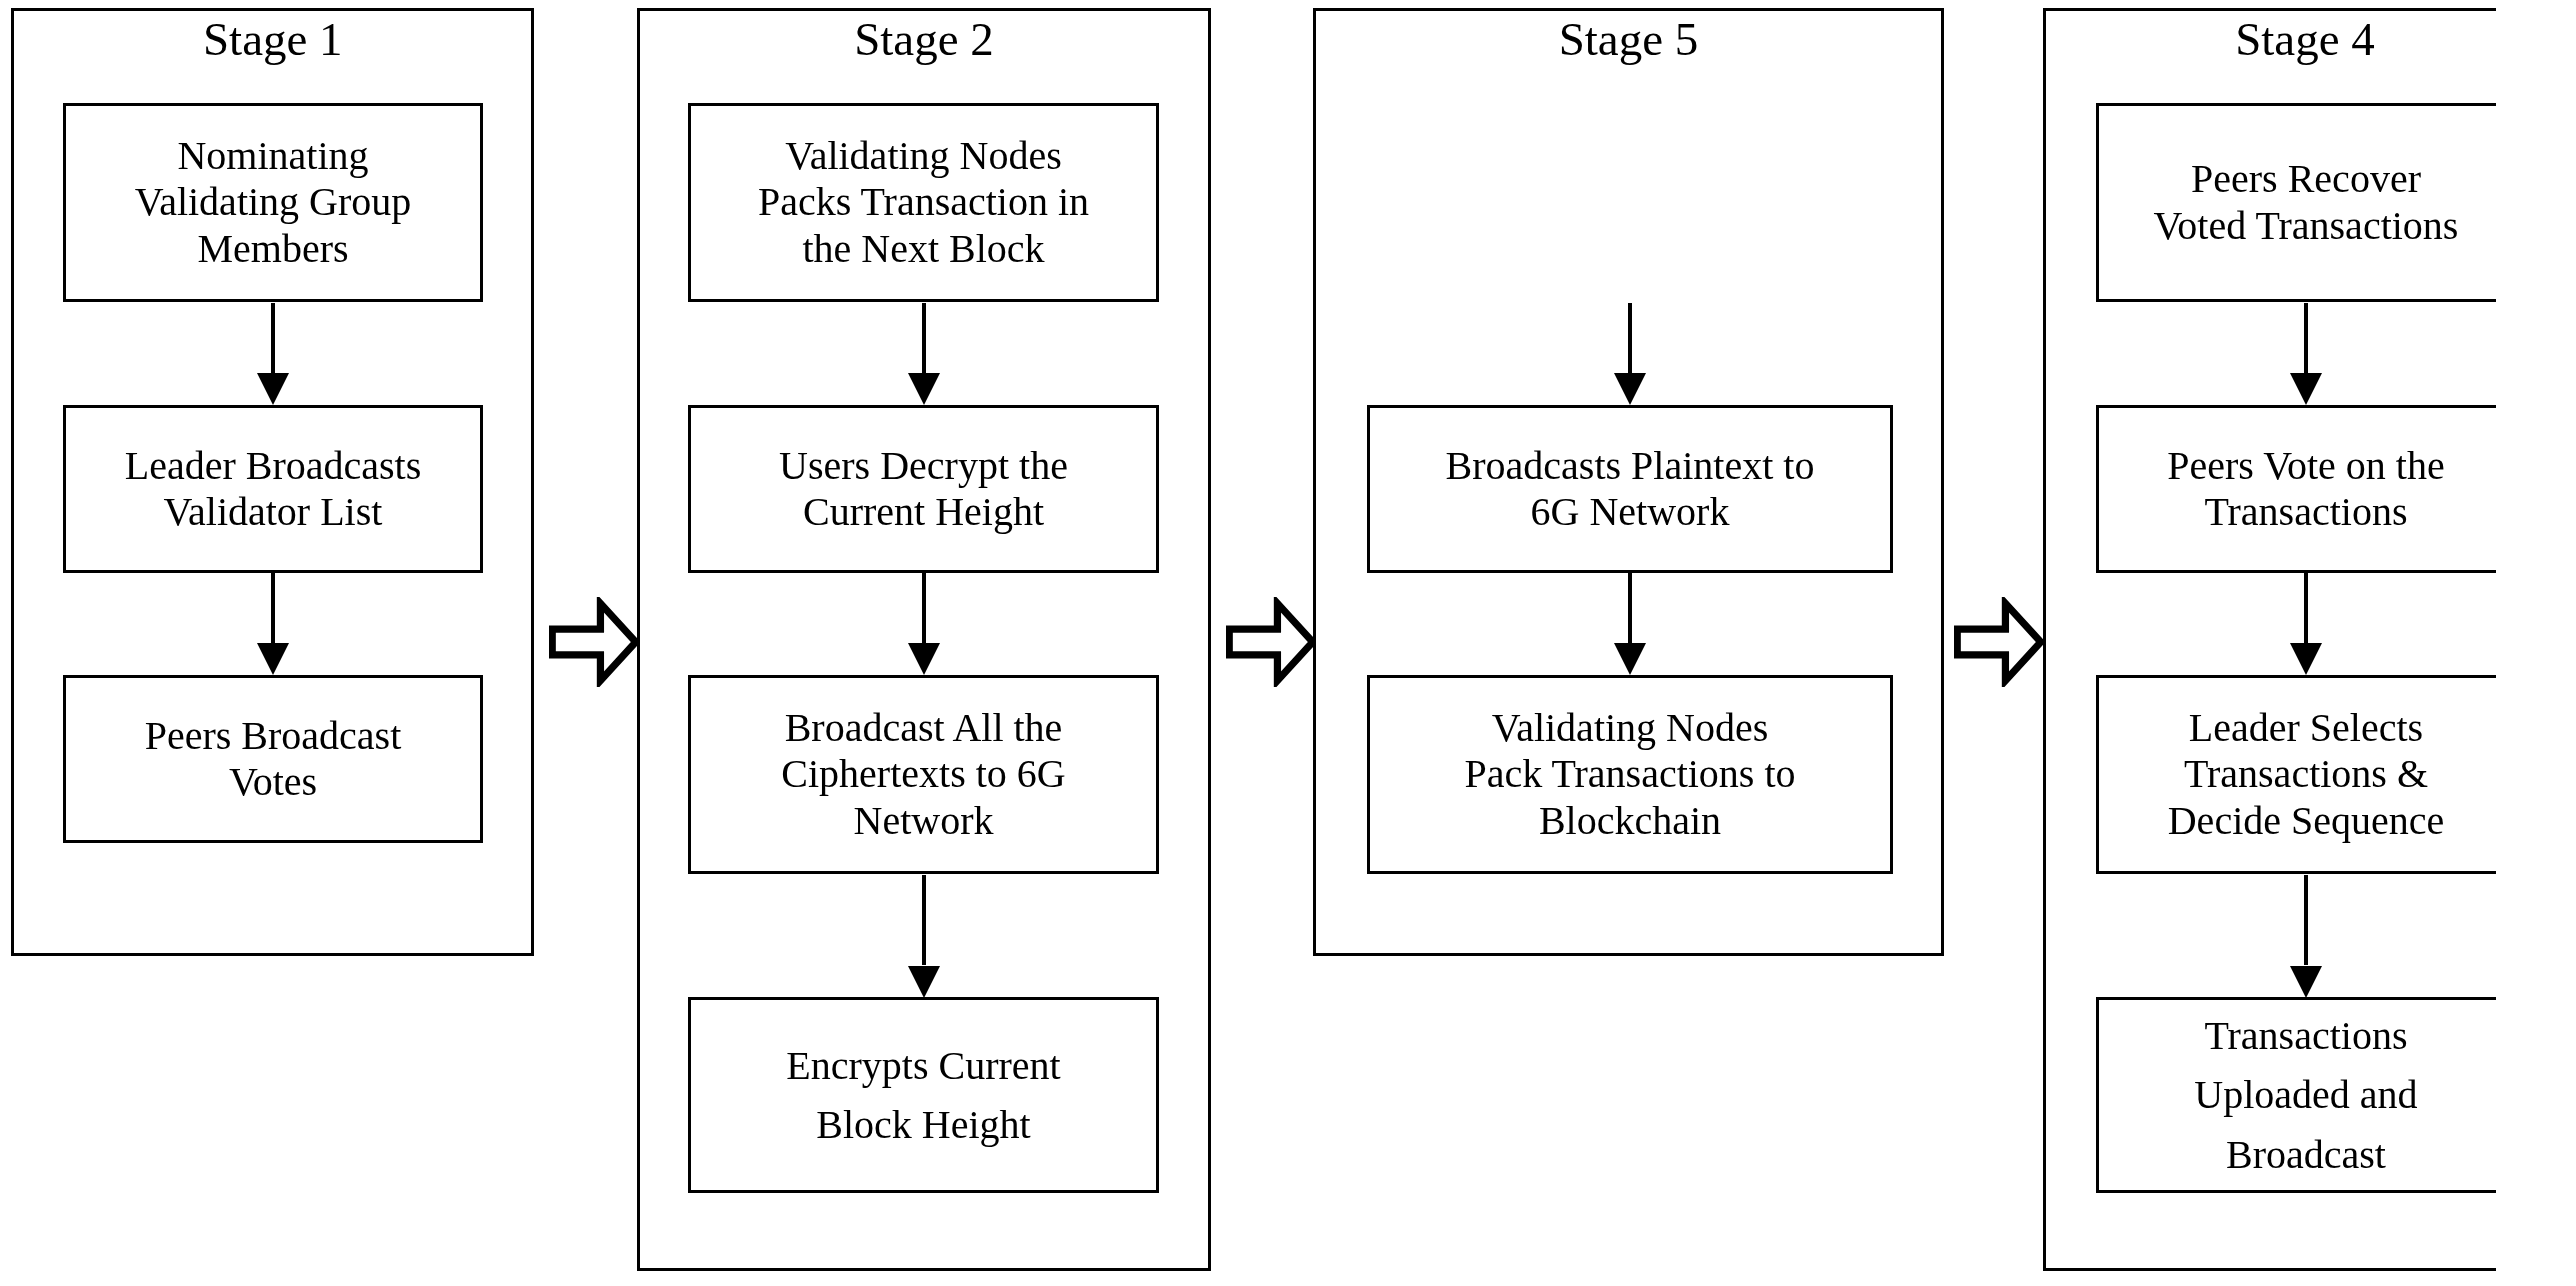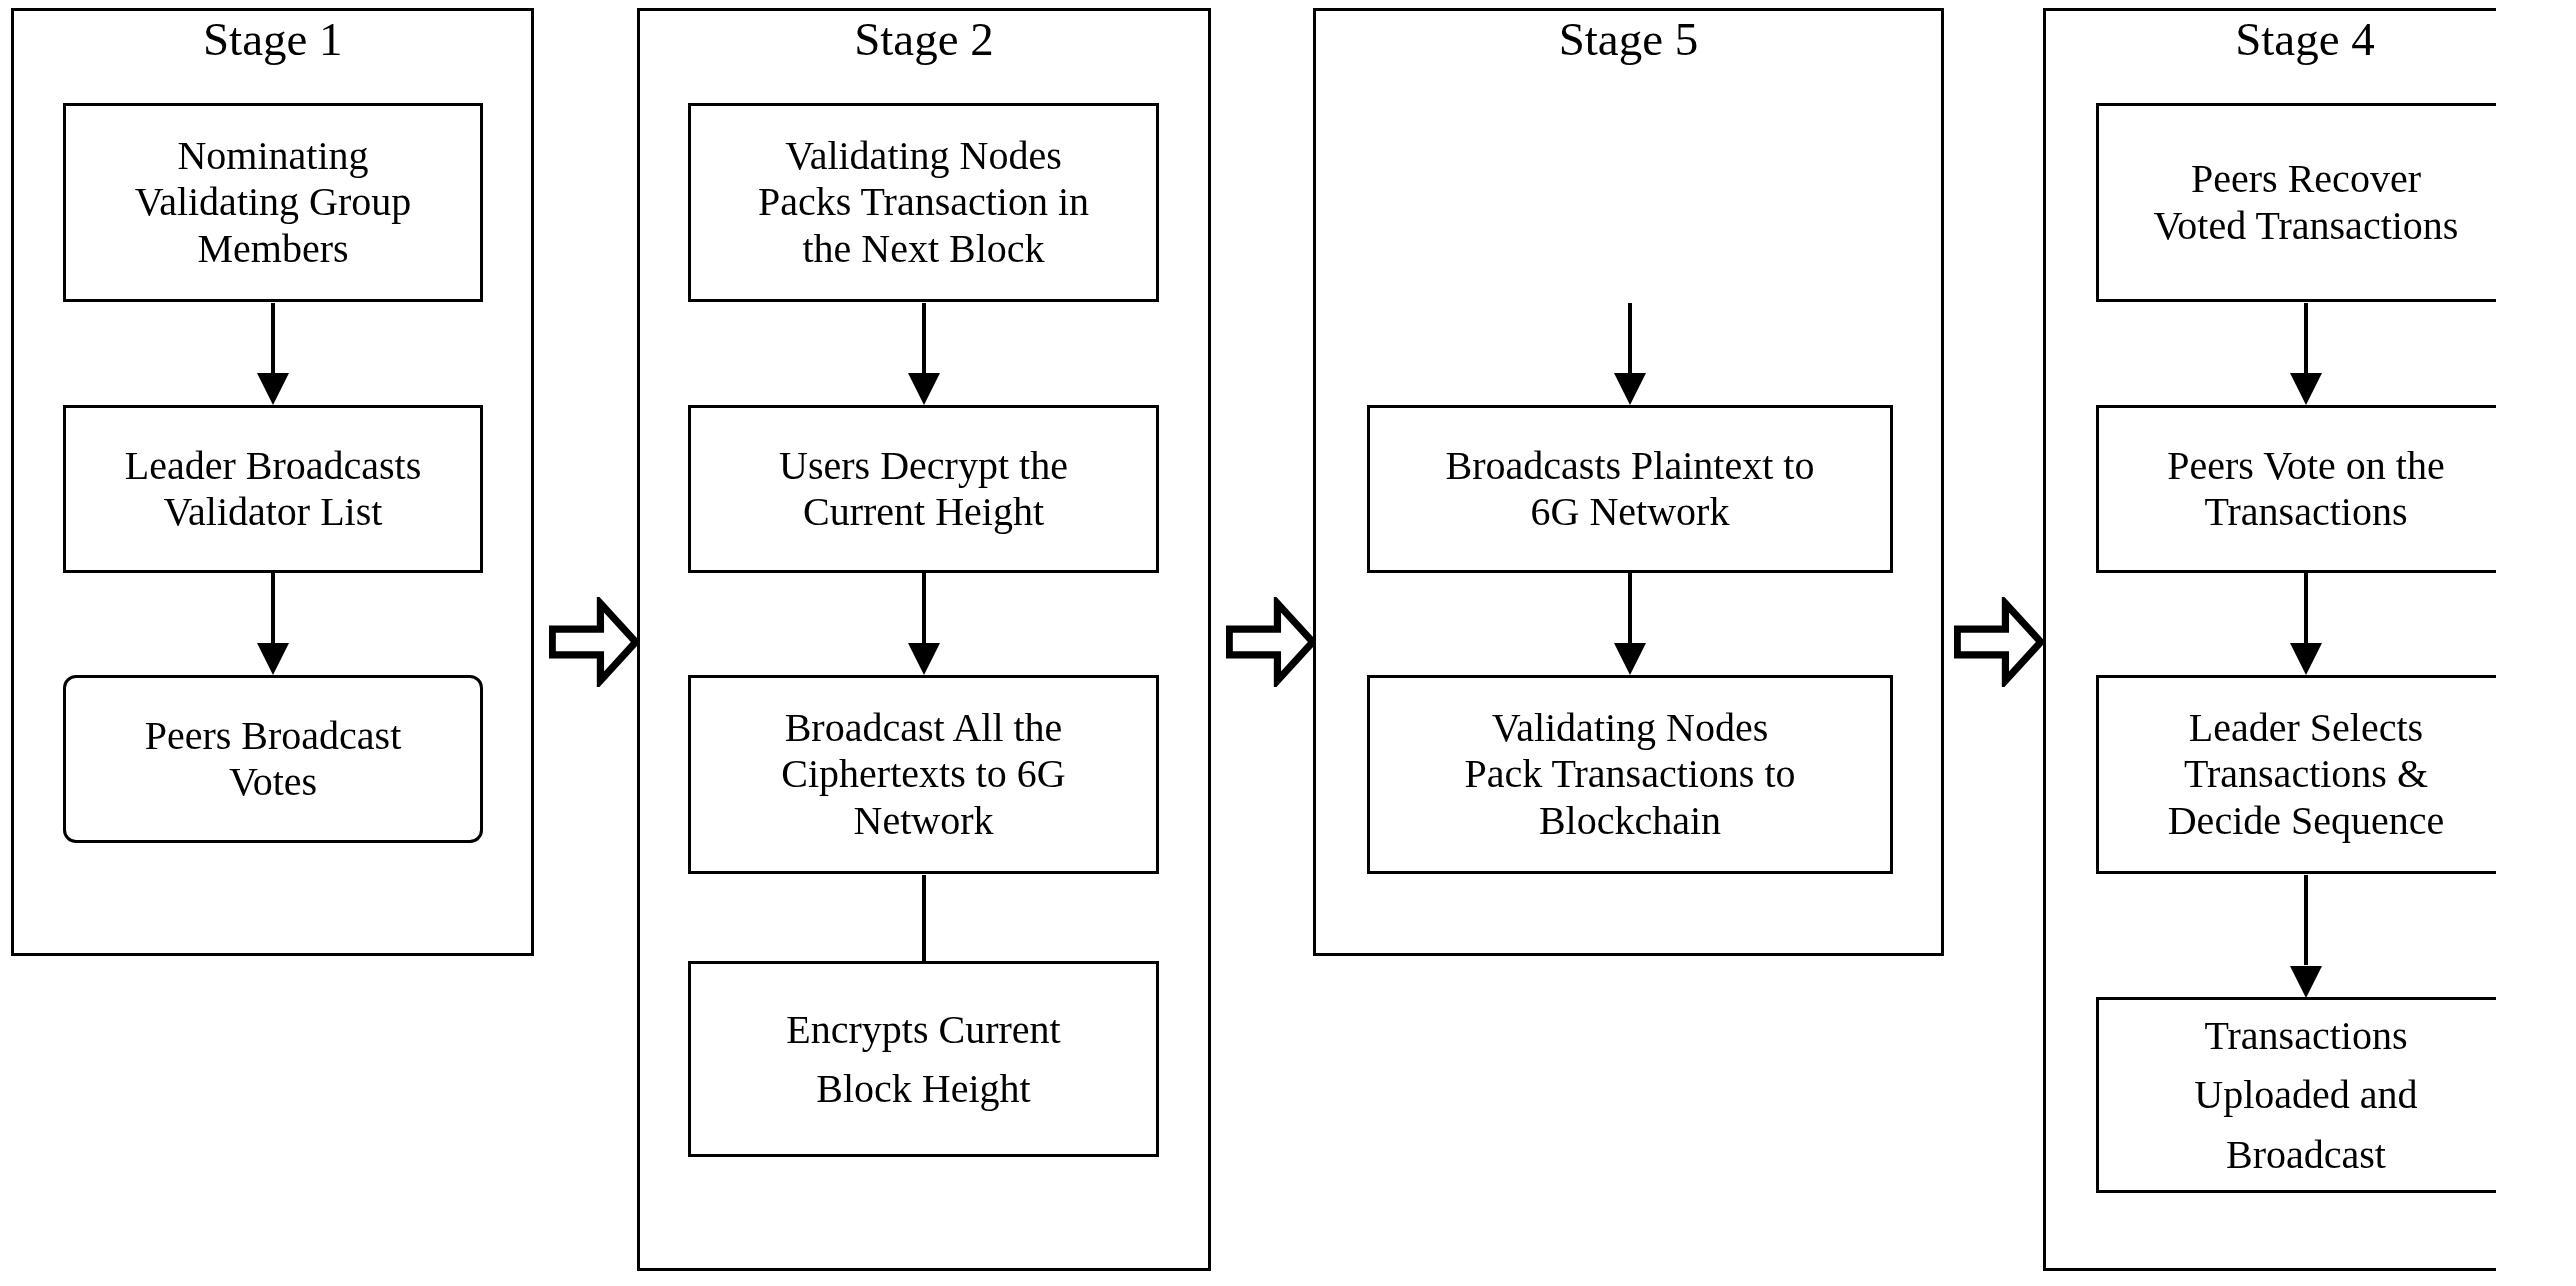--- a/index.html
+++ b/index.html
@@ -115,21 +115,21 @@
 
   <div class="proc-box" style="left:63px; top:405px; width:420px; height:168px;">
     <span class="proc-text">Leader Broadcasts
 Validator List</span>
   </div>
   <div class="v-arrow" style="left:273px; top:573px; height:102px;">
     <div class="shaft" style="height:70px;"></div>
     <div class="head"></div>
   </div>
 
-  <div class="proc-box" style="left:63px; top:675px; width:420px; height:168px;border-radius:13px;">
+  <div class="proc-box" style="left:63px; top:675px; width:420px; height:168px;">
     <span class="proc-text">Peers Broadcast
 Votes</span>
   </div>
 
   <div class="block-arrow" style="left:549px; top:597px; width:90px; height:90px;">
     <span>
       <svg viewBox="0 0 112 112" preserveAspectRatio="none">
         <polygon points="4,40 64,40 64,8 108,56 64,104 64,72 4,72" fill="#ffffff" stroke="#000000" stroke-width="9" stroke-linejoin="miter"></polygon>
       </svg>
     </span>
@@ -160,21 +160,21 @@
   <div class="proc-box" style="left:688px; top:675px; width:471px; height:199px;">
     <span class="proc-text">Broadcast All the
 Ciphertexts to 6G
 Network</span>
   </div>
   <div class="v-arrow" style="left:924px; top:875px; height:123px;">
     <div class="shaft" style="height:90px;"></div>
     <div class="head"></div>
   </div>
 
-  <div class="proc-box loose" style="left:688px; top:961px; width:471px; height:196px;">
+  <div class="proc-box loose" style="left:688px; top:997px; width:471px; height:196px;">
     <span class="proc-text">Encrypts Current
 Block Height</span>
   </div>
 
   <div class="block-arrow" style="left:1226px; top:597px; width:90px; height:90px;">
     <span>
       <svg viewBox="0 0 112 112" preserveAspectRatio="none">
         <polygon points="4,40 64,40 64,8 108,56 64,104 64,72 4,72" fill="#ffffff" stroke="#000000" stroke-width="9" stroke-linejoin="miter"></polygon>
       </svg>
     </span>

